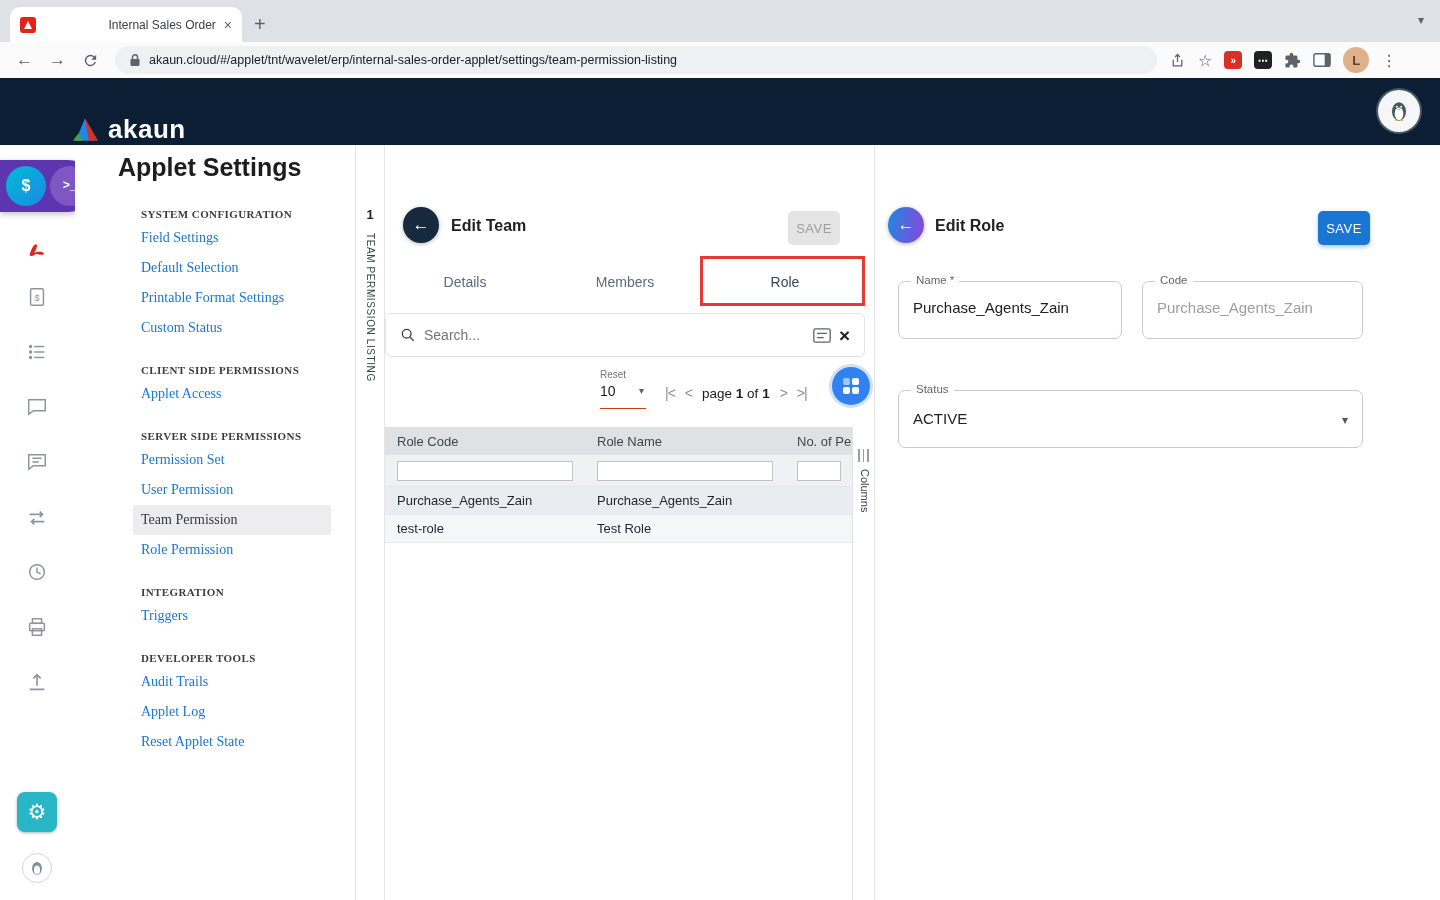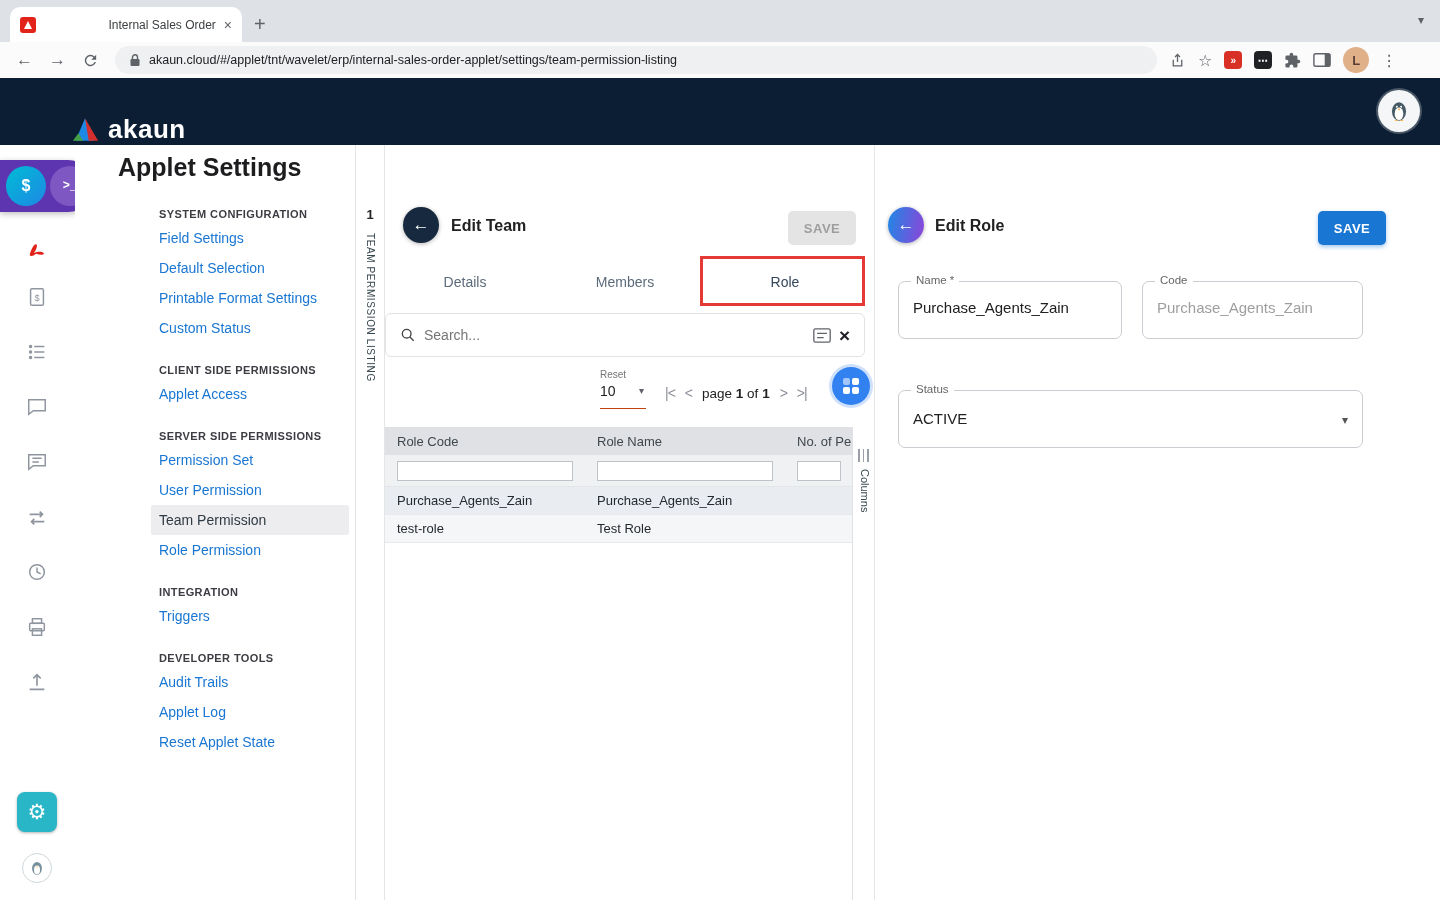--- a/index.html
+++ b/index.html
@@ -41,40 +41,40 @@
   .fab-c2 { background:#7e57c2; font-size:12px; font-family:"Liberation Mono","DejaVu Sans Mono",monospace; }
   .rail-ic { position:absolute; left:26px; width:22px; height:22px; }
   .rail-settings { position:absolute; left:17px; top:647px; width:40px; height:40px; border-radius:8px; background:#29b6c6; color:#fff; font-size:21px; display:flex; align-items:center; justify-content:center; box-shadow:0 1px 3px rgba(0,0,0,.3); }
   .rail-avatar { position:absolute; left:22px; top:708px; width:30px; height:30px; border-radius:50%; border:1px solid #cfd8dc; background:#fff; display:flex; align-items:center; justify-content:center; }
 
   
   .content { position:absolute; left:75px; top:145px; right:0; bottom:0; background:#fff; }
   .page-title { position:absolute; left:43px; top:8px; font-size:25px; font-weight:bold; color:#1d1d1f; }
 
   
-  .settings-nav { position:absolute; left:76px; top:58px; width:198px; }
+  .settings-nav { position:absolute; left:58px; top:58px; width:198px;font-family:Liberation Serif, serif; }
   .nav-header { font-size:11px; font-weight:bold; color:#3c3c43; letter-spacing:.4px; padding:5px 8px 3px; margin-top:16px; }
   .nav-section:first-child .nav-header { margin-top:0; }
   .nav-item { font-size:14px; color:#1976d2; padding:7px 8px; cursor:pointer; white-space:nowrap; }
   .nav-item.selected { background:#ededef; color:#2f3a45; font-weight:500; border-radius:2px; }
 
   .divider-v { position:absolute; top:0; bottom:0; width:1px; background:#e5e5e5; }
 
   
   .vstrip { position:absolute; left:281px; top:0; bottom:0; width:29px; border-right:1px solid #e5e5e5; }
   .strip-num { position:absolute; top:62px; left:0; width:100%; text-align:center; font-size:13px; font-weight:bold; color:#222; }
   .strip-label { position:absolute; top:88px; left:9px; writing-mode:vertical-rl; text-orientation:mixed; font-size:10px; color:#37474f; letter-spacing:.6px; }
 
   
   .team-panel { position:absolute; left:310px; top:0; bottom:0; width:490px; border-right:1px solid #e5e5e5; }
   .circle-back { position:absolute; width:36px; height:36px; border-radius:50%; color:#fff; font-size:17px; display:flex; align-items:center; justify-content:center; box-shadow:0 1px 4px rgba(0,0,0,.3); cursor:pointer; }
   .team-back { left:18px; top:62px; background:#16293e; }
   .panel-title { position:absolute; font-size:16px; font-weight:bold; color:#212121; }
   .team-title { left:66px; top:72px; }
-  .save-btn { position:absolute; width:68px; height:34px; border:none; border-radius:5px; font-size:13px; font-weight:bold; letter-spacing:.5px; cursor:pointer; font-family:inherit; }
+  .save-btn { position:absolute; width:52px; height:34px; border:none; border-radius:5px; font-size:13px; font-weight:normal; letter-spacing:.5px; cursor:pointer; font-family:inherit; }
   .save-gray { left:403px; top:66px; background:#e4e4e4; color:#9e9e9e; }
   .save-blue { left:443px; top:66px; background:#1976d2; color:#fff; box-shadow:0 2px 4px rgba(25,118,210,.4); }
 
   .tabs { position:absolute; left:0; top:115px; width:480px; height:45px; display:flex; }
   .tabitem { width:160px; text-align:center; line-height:45px; font-size:14px; color:#5c6b7a; cursor:pointer; }
   .tabitem.active { color:#33475b; font-weight:500; }
   .tab-underline { position:absolute; left:320px; top:158px; width:160px; height:2.5px; background:#1a73e8; }
   .annotation-box { position:absolute; left:315px; top:111px; width:165px; height:50px; border:3px solid #e53935; pointer-events:none; }
 
   .searchbar { position:absolute; left:0; top:168px; width:480px; height:44px; border:1px solid #e3e3e3; border-radius:6px; display:flex; align-items:center; padding:0 14px; gap:8px; }

